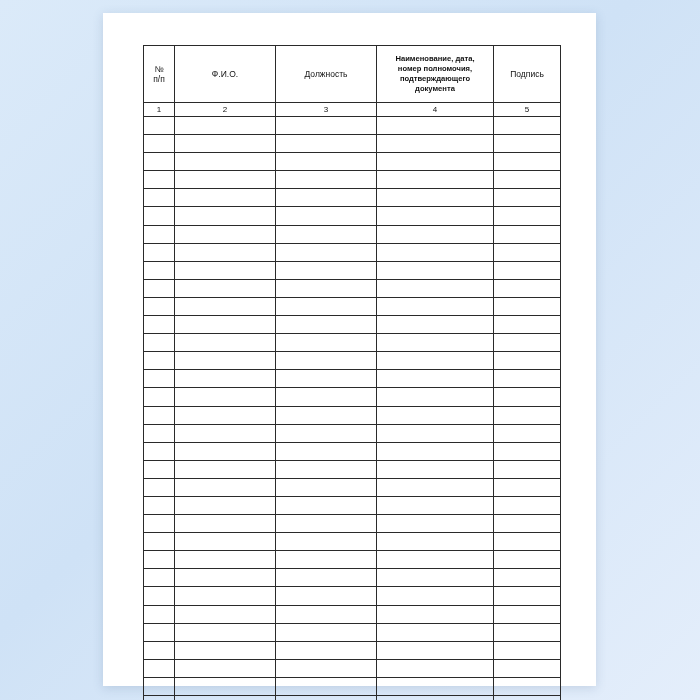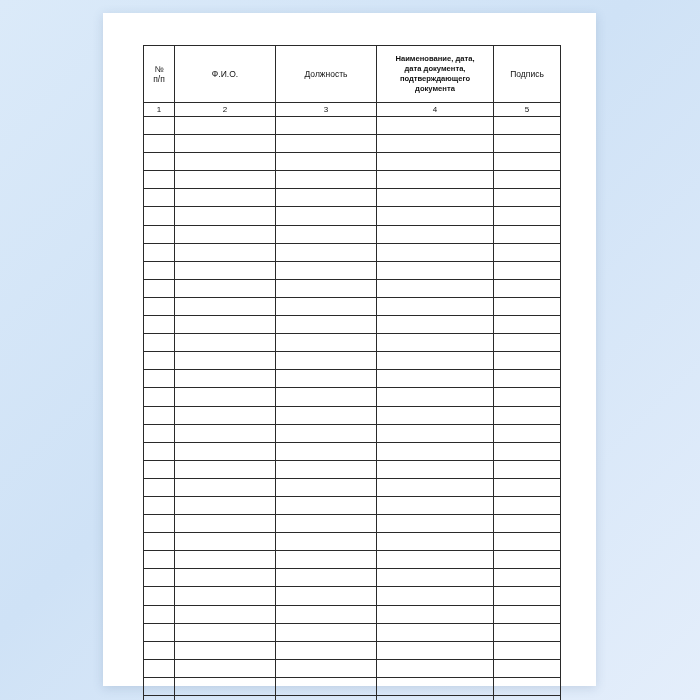--- a/index.html
+++ b/index.html
@@ -97,21 +97,21 @@
         <thead>
           <tr>
             <th class="num-head">
               <div>№</div>
               <div>п/п</div>
             </th>
             <th>Ф.И.О.</th>
             <th>Должность</th>
             <th class="wide-head">
               <div>Наименование, дата,</div>
-              <div>дата документа,</div>
+              <div>номер полномочия,</div>
               <div>подтверждающего</div>
               <div>документа</div>
             </th>
             <th>Подпись</th>
           </tr>
           <tr class="numrow">
             <td>1</td>
             <td>2</td>
             <td>3</td>
             <td>4</td>

